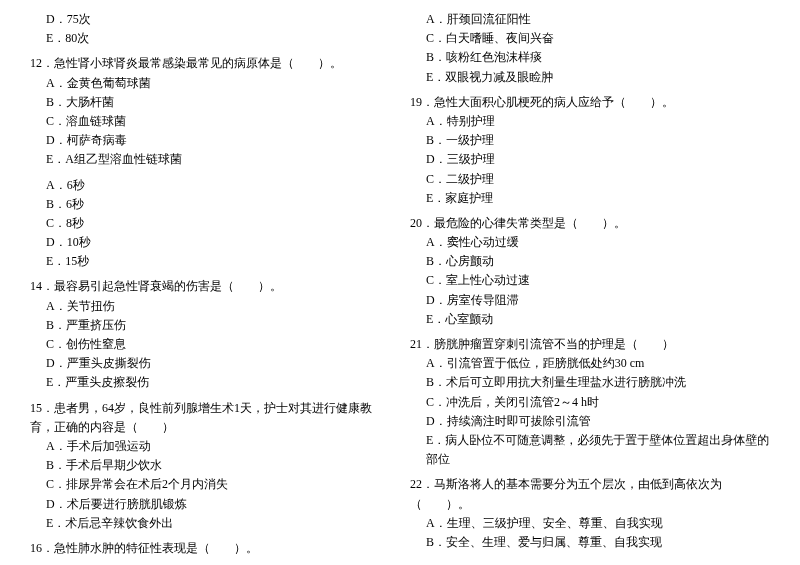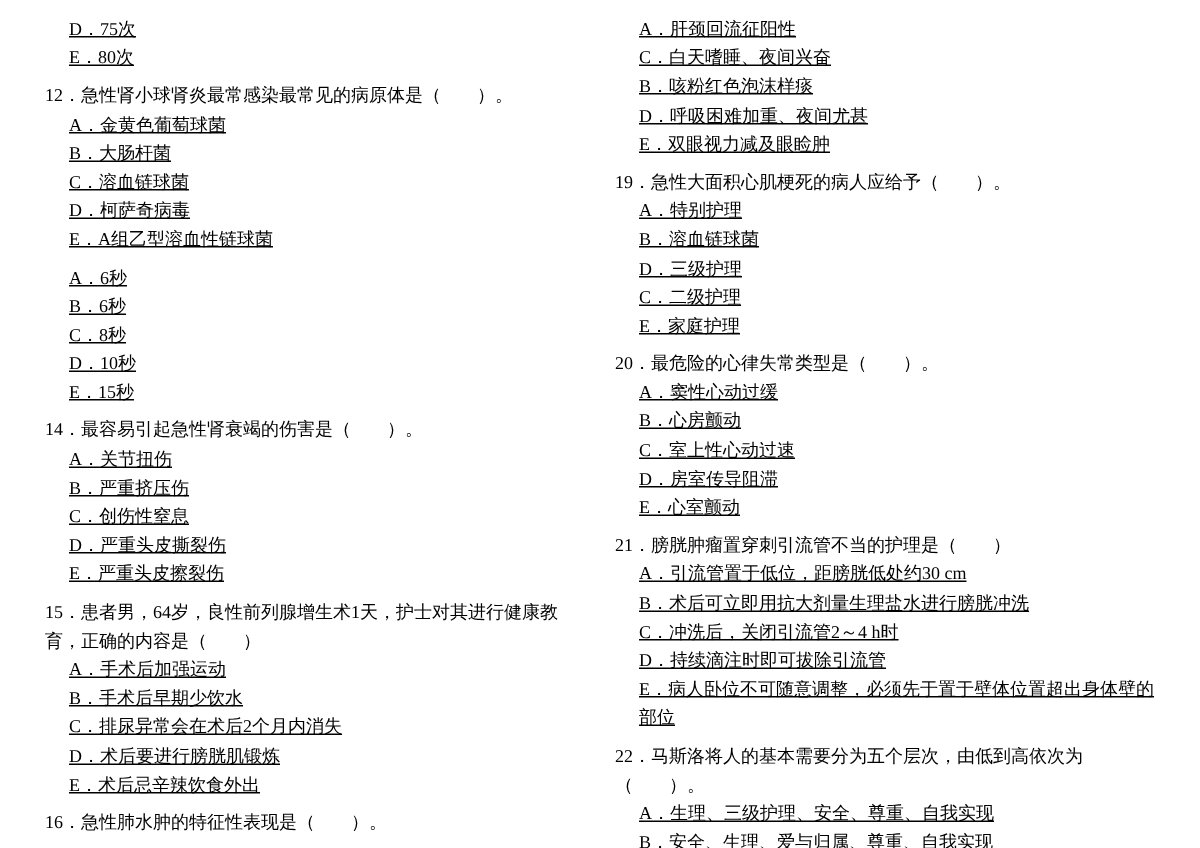--- a/index.html
+++ b/index.html
@@ -30,21 +30,20 @@
     .question {
       margin-bottom: 6px;
     }
     .question-title {
       font-size: 12px;
       line-height: 1.6;
       text-indent: 0;
     }
     .options {
       padding-left: 16px;
-      text-decoration: underline;
     }
     .option {
       font-size: 12px;
       line-height: 1.6;
     }
   </style>
 </head>
 <body>
 
 <div class="page">
@@ -109,30 +108,29 @@
 
     </div>
 
     <div class="col">
 
       <div class="question">
         <div class="options">
           <div class="option">A．肝颈回流征阳性</div>
           <div class="option">C．白天嗜睡、夜间兴奋</div>
           <div class="option">B．咳粉红色泡沫样痰</div>
-          <div class="option">D．呼吸困难加重、夜间尤甚</div>
           <div class="option">E．双眼视力减及眼睑肿</div>
         </div>
       </div>
 
       <div class="question">
         <div class="question-title">19．急性大面积心肌梗死的病人应给予（　　）。</div>
         <div class="options">
           <div class="option">A．特别护理</div>
-          <div class="option">B．溶血链球菌</div>
+          <div class="option">B．一级护理</div>
           <div class="option">D．三级护理</div>
           <div class="option">C．二级护理</div>
           <div class="option">E．家庭护理</div>
         </div>
       </div>
 
       <div class="question">
         <div class="question-title">20．最危险的心律失常类型是（　　）。</div>
         <div class="options">
           <div class="option">A．窦性心动过缓</div>

